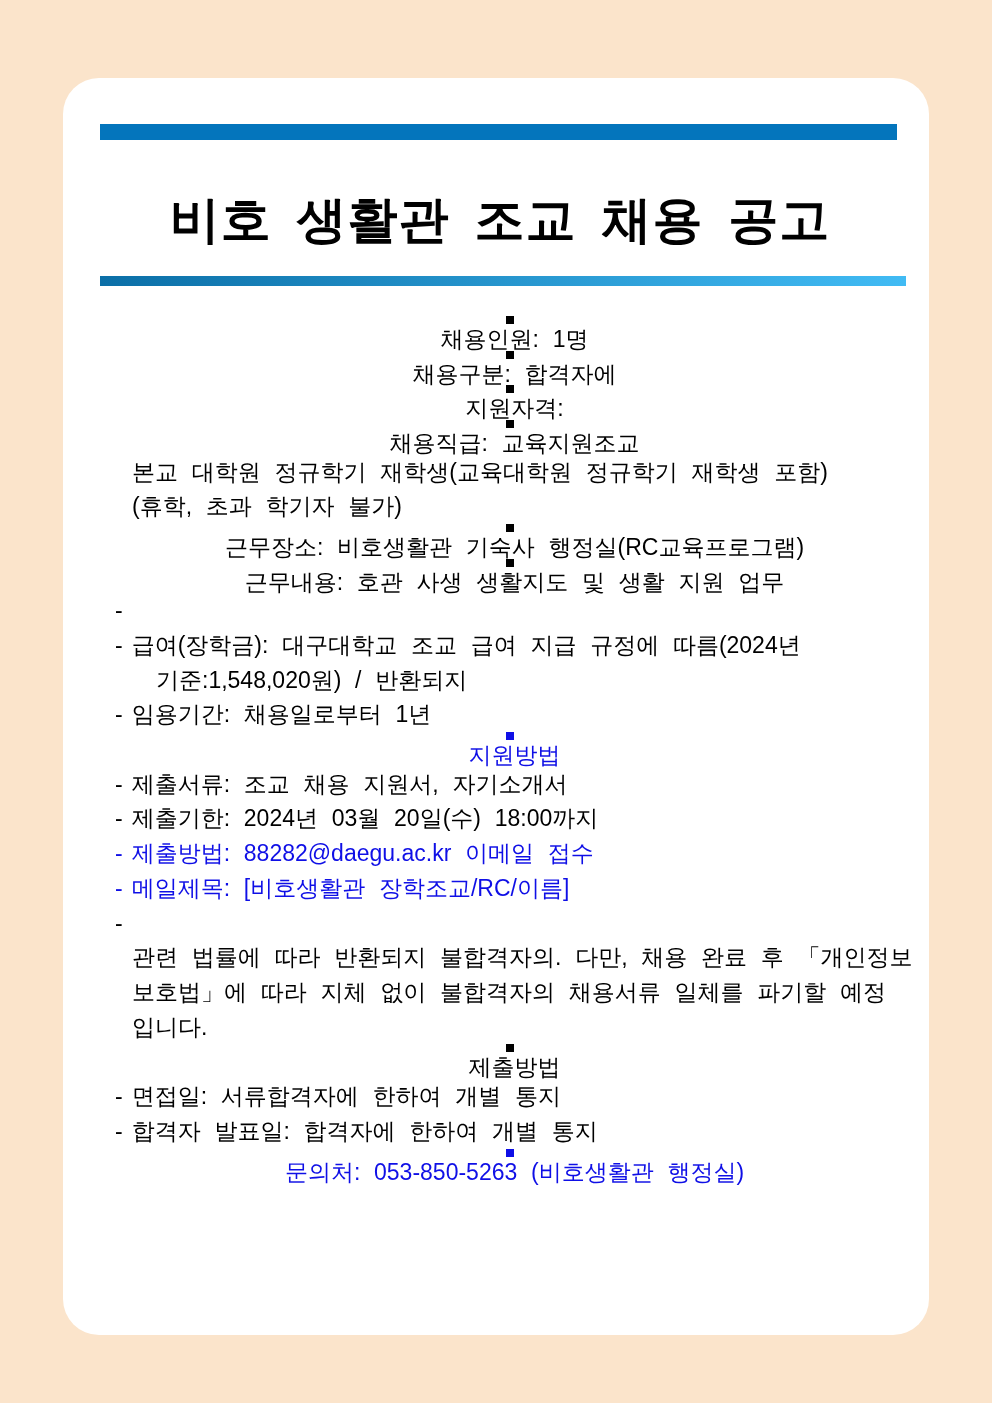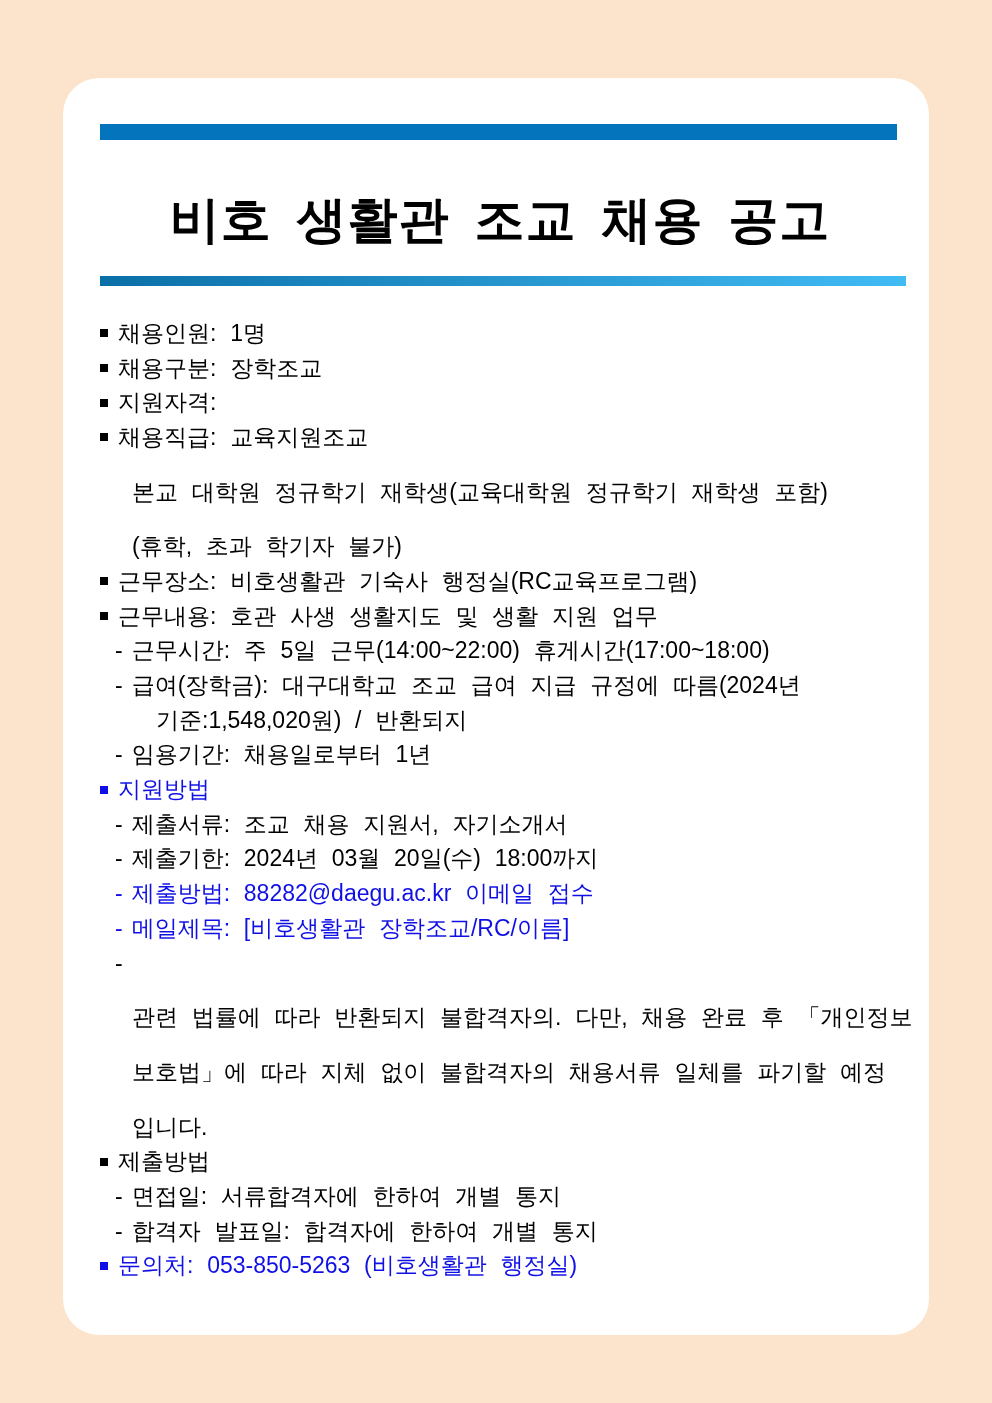--- a/index.html
+++ b/index.html
@@ -63,23 +63,23 @@
   .line {
     display: flex;
     align-items: center;
     height: 34.7px;
     font-size: 23px;
     color: var(--ink, #000000);
     word-spacing: 0.32em;
     white-space: nowrap;
   }
   .line.blue { color: var(--blue, #0F0FE6); }
-  .item { padding-left: 37px; }
+  .item { padding-left: 37px; flex-direction: column; }
   .sub  { padding-left: 52px; }
-  .cont { padding-left: 69px; margin-top: 20px; }
+  .cont { padding-left: 69px; }
   .cont-deep { padding-left: 93px; }
   .marker.sq {
     flex: none;
     width: 8px;
     height: 8px;
     background: currentColor;
     margin-right: 10px;
   }
   .marker.dash {
     flex: none;
@@ -94,21 +94,21 @@
   <div class="top-bar"></div>
   <div class="title">비호 생활관 조교 채용 공고</div>
   <div class="gradient-bar"></div>
   <div class="content" id="content">
       <div class="line item">
         <span class="marker sq"></span>
         <span class="txt">채용인원: 1명</span>
       </div>
       <div class="line item">
         <span class="marker sq"></span>
-        <span class="txt">채용구분: 장학조교</span>
+        <span class="txt">채용구분: 합격자에</span>
       </div>
       <div class="line item">
         <span class="marker sq"></span>
         <span class="txt">지원자격:</span>
       </div>
       <div class="line item">
         <span class="marker sq"></span>
         <span class="txt">채용직급: 교육지원조교</span>
       </div>
       <div class="line cont">
@@ -120,21 +120,20 @@
       <div class="line item">
         <span class="marker sq"></span>
         <span class="txt">근무장소: 비호생활관 기숙사 행정실(RC교육프로그램)</span>
       </div>
       <div class="line item">
         <span class="marker sq"></span>
         <span class="txt">근무내용: 호관 사생 생활지도 및 생활 지원 업무</span>
       </div>
       <div class="line sub">
         <span class="marker dash">-</span>
-        <span class="txt">근무시간: 주 5일 근무(14:00~22:00) 휴게시간(17:00~18:00)</span>
       </div>
       <div class="line sub">
         <span class="marker dash">-</span>
         <span class="txt">급여(장학금): 대구대학교 조교 급여 지급 규정에 따름(2024년</span>
       </div>
       <div class="line cont-deep">
         <span class="txt">기준:1,548,020원) / 반환되지</span>
       </div>
       <div class="line sub">
         <span class="marker dash">-</span>

